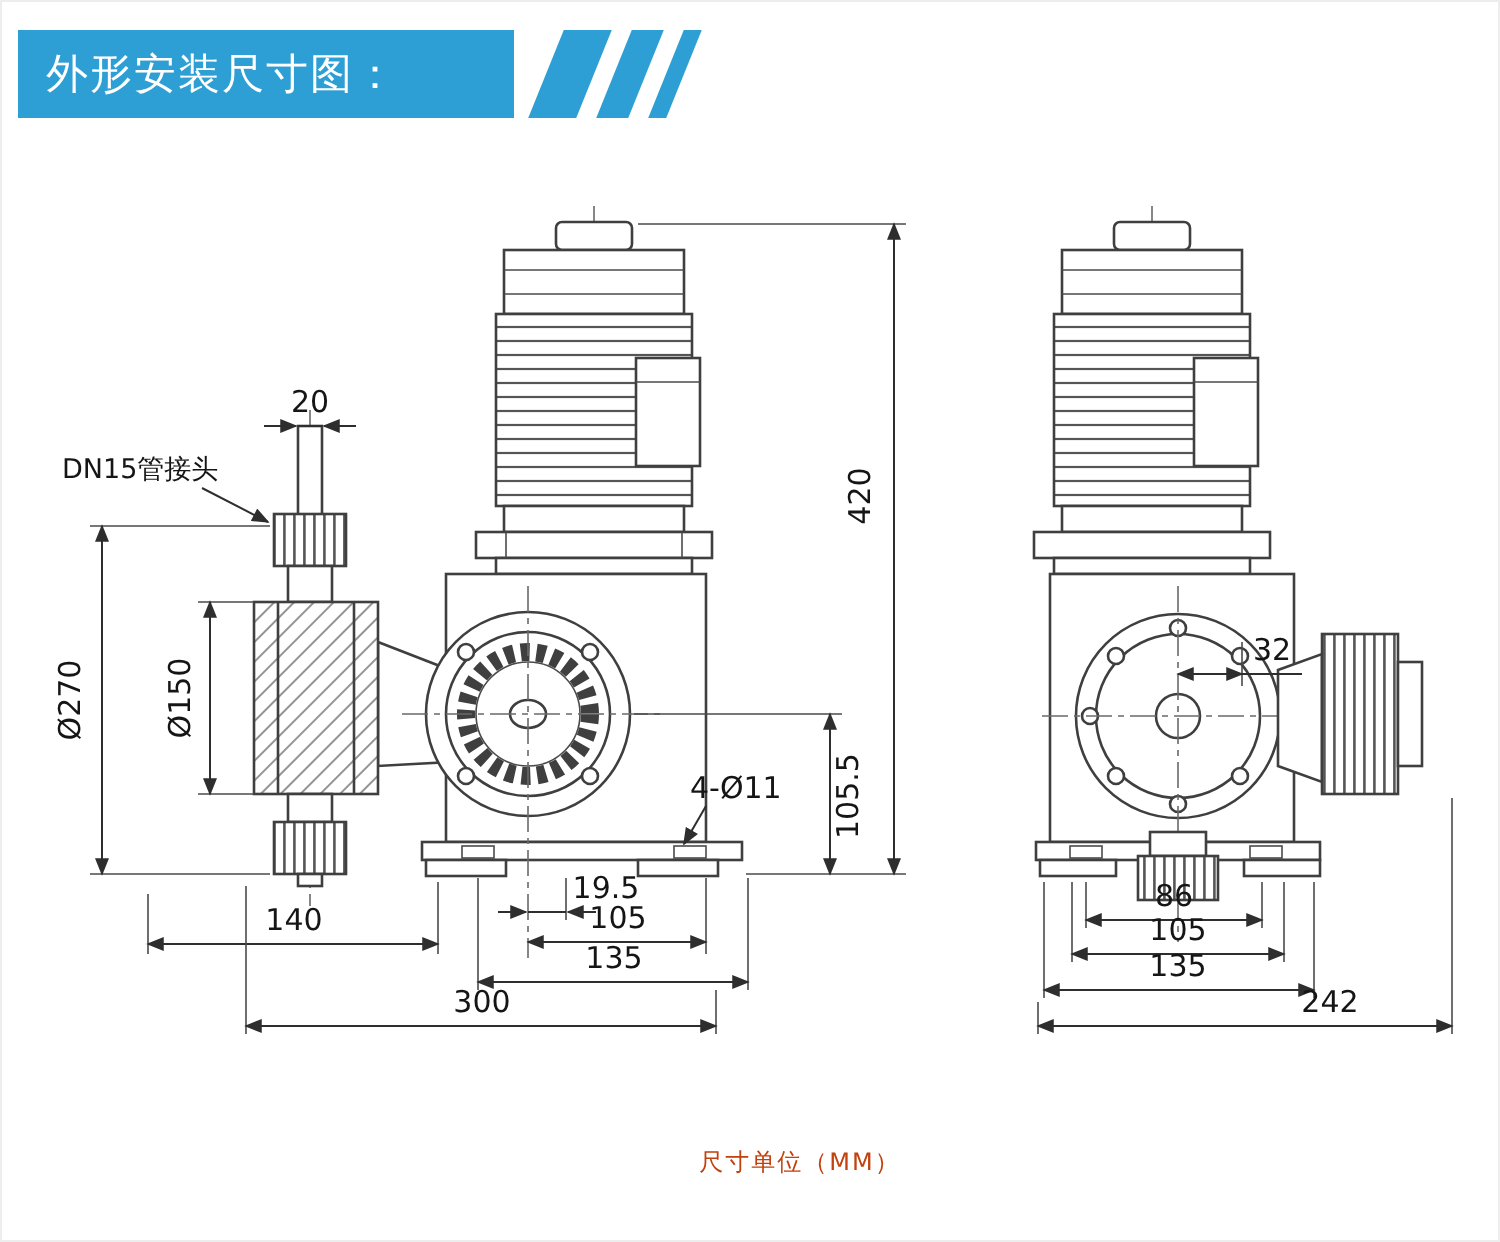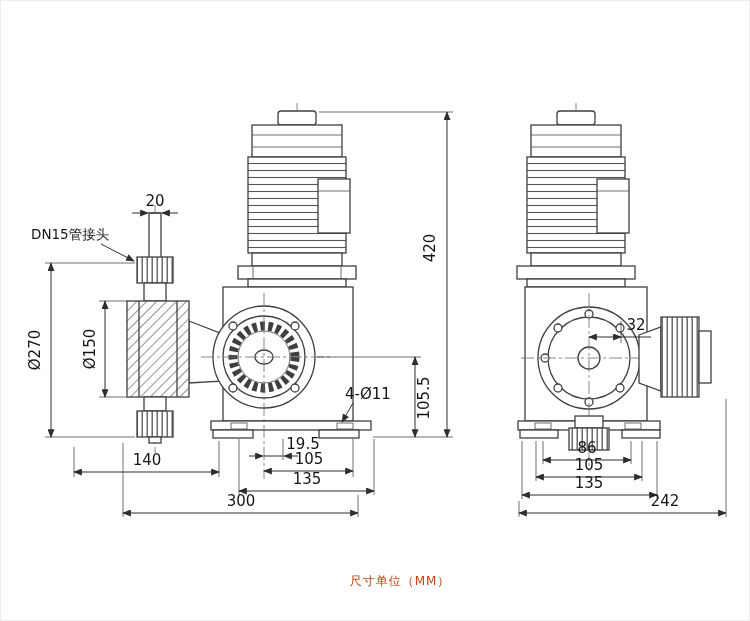--- a/index.html
+++ b/index.html
@@ -25,20 +25,28 @@
   svg .dim{fill:none;stroke:#2e2e2e;stroke-width:1;}
   svg .cl{fill:none;stroke:#6a6a6a;stroke-width:0.8;stroke-dasharray:13 3 3 3;}
   svg text{font-size:15px;fill:#151515;font-family:"DejaVu Sans","Liberation Sans",sans-serif;}
   svg text.small{font-size:13.5px;}
 </style>
 </head>
 <body>
 
 <div class="page" style="--accent: #2d9fd4;">
 
+  <div class="banner-row">
+    <div class="banner">
+      <span class="banner-title">外形安装尺寸图：</span>
+    </div>
+    <div class="stripe s1"></div>
+    <div class="stripe s2"></div>
+    <div class="stripe s3"></div>
+  </div>
 
   <svg width="750" height="470" viewBox="0 90 750 470">
     <defs>
       <marker id="arr" viewBox="0 0 10 8" refX="9" refY="4" markerWidth="9" markerHeight="7" orient="auto-start-reverse">
         <path d="M0,0 L10,4 L0,8 Z" fill="#2e2e2e"></path>
       </marker>
       <pattern id="fins" width="6" height="7" patternUnits="userSpaceOnUse">
         <rect width="6" height="7" fill="#fff"></rect>
         <line x1="0" y1="1.5" x2="6" y2="1.5" stroke="#555" stroke-width="1.1"></line>
       </pattern>

